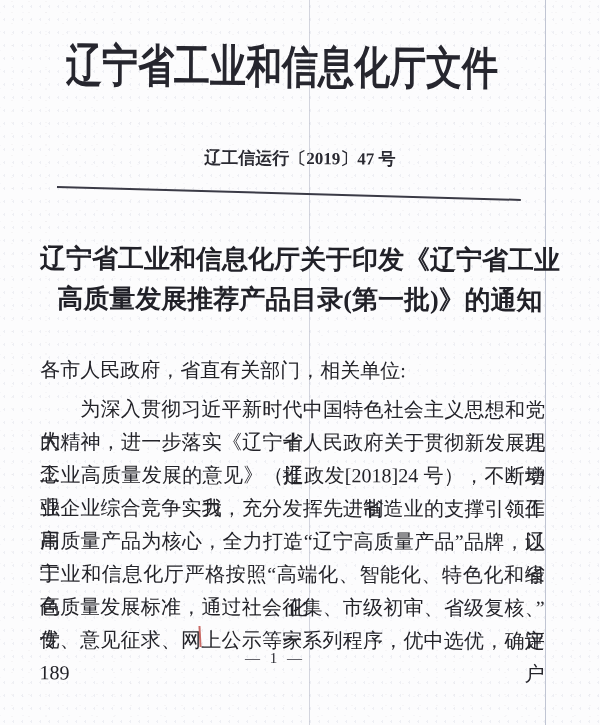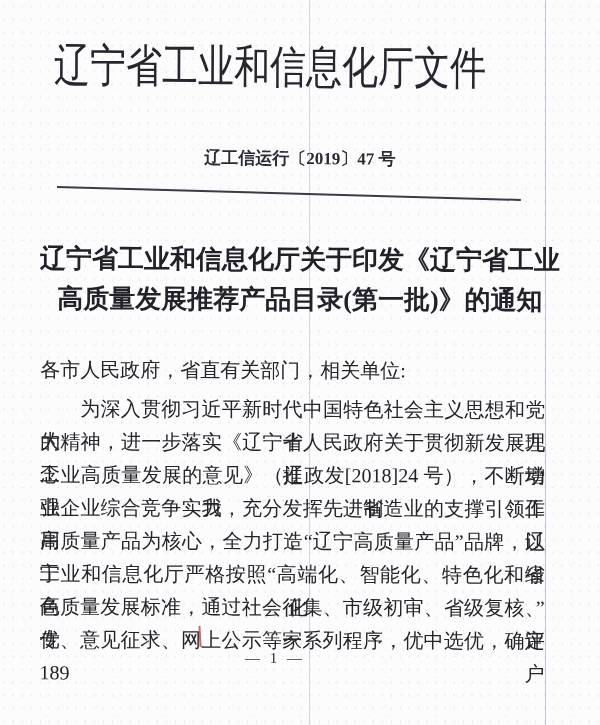--- a/index.html
+++ b/index.html
@@ -30,25 +30,25 @@
   }
   .edge-line {
     position: absolute;
     left: 545px; top: 0;
     width: 1px; height: 725px;
     background: rgba(120,130,160,0.45);
   }
 
   .masthead {
     position: absolute;
-    top: 36px; left: 0;
+    top: 36px; left: 12px;
     width: 539px;
     text-align: center;
     font-size: 45px;
-    font-weight: normal;
+    font-weight: bold;
     line-height: 62px;
     color: #26262e;
     letter-spacing: 0;
     white-space: nowrap;
   }
   .masthead .inner {
     display: inline-block;
     transform: scaleX(0.80) rotate(0.3deg);
     transform-origin: center;
   }

